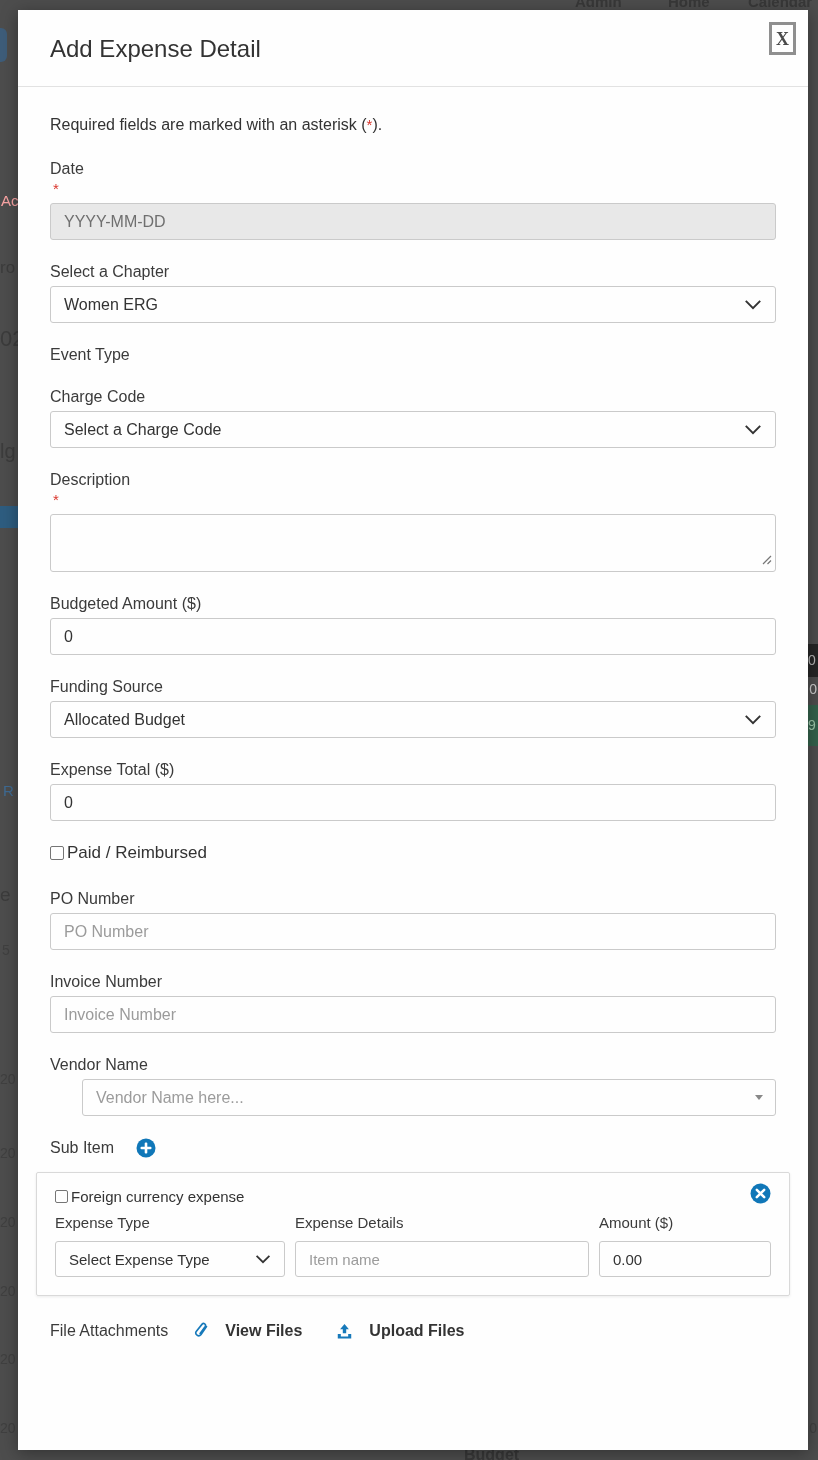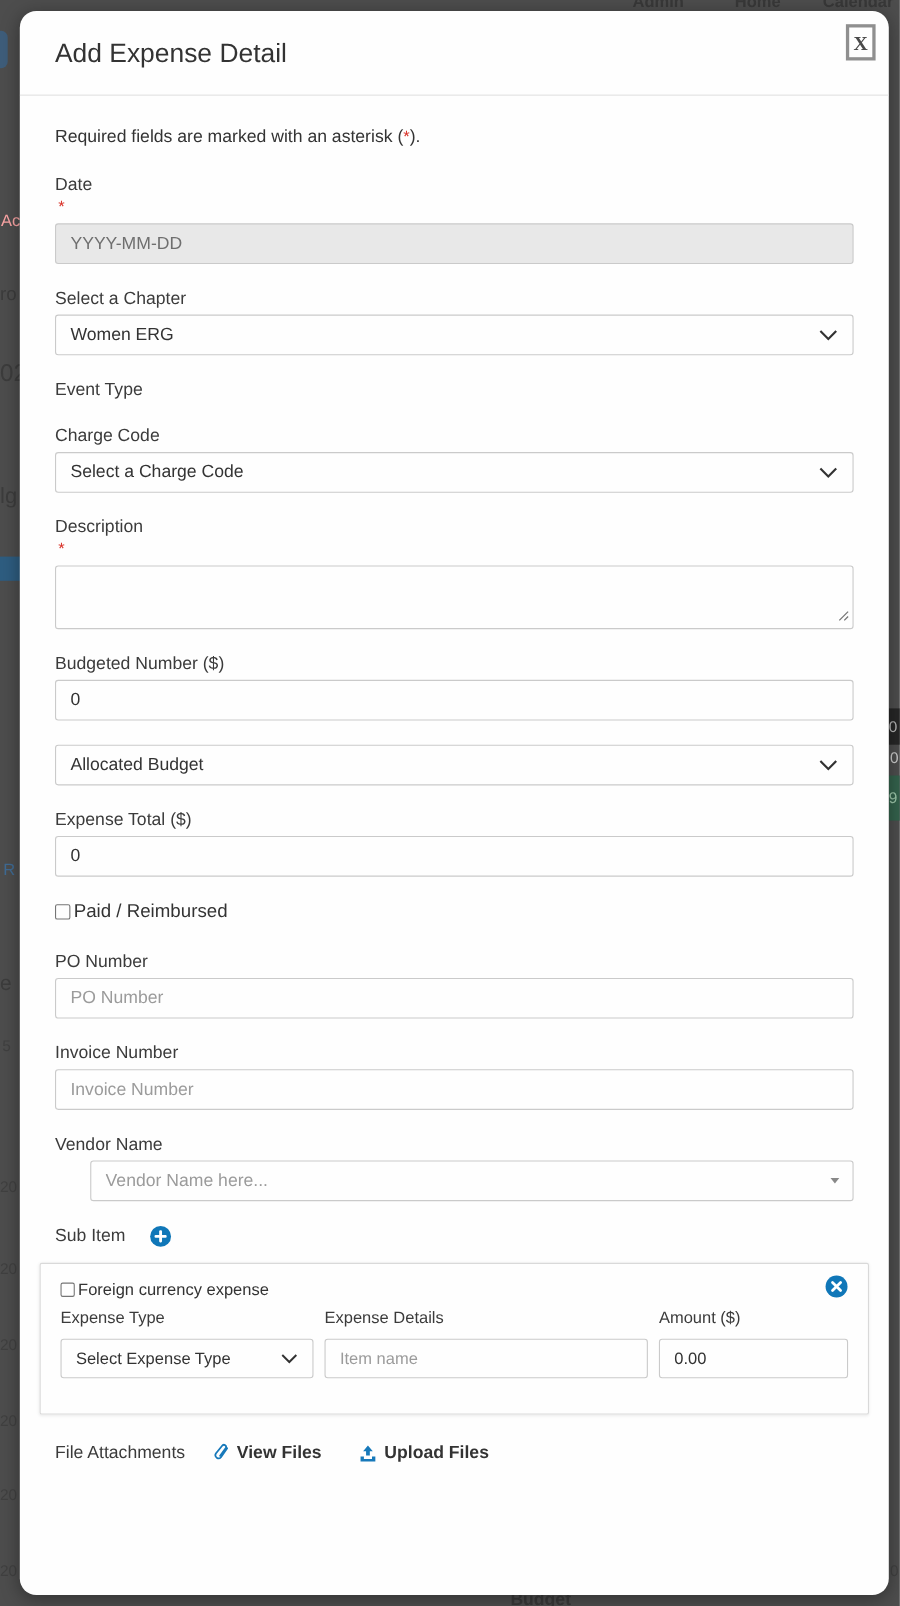--- a/index.html
+++ b/index.html
@@ -9,21 +9,21 @@
     font-family:"Liberation Sans", sans-serif;
   }
   
   .frag { position:absolute; color:#3c3c3c; font-size:15px; white-space:nowrap; }
   .frag.nav { top:-7px; font-weight:600; color:#383838; }
   .frag.bar { overflow:hidden; }
   .logo-sliver { position:absolute; left:0; top:28px; width:7px; height:34px; background:#3e5d7a; border-radius:0 6px 6px 0; }
   
   .modal {
     position:absolute; left:18px; top:10px; width:790px; height:1440px;
-    background:#fefefe; border-radius:15px; overflow:hidden; box-sizing:border-box;
+    background:#fefefe; border-radius:0; overflow:hidden; box-sizing:border-box;
     box-shadow:0 3px 16px rgba(0,0,0,.35);
   }
   .modal-header { position:relative; padding:24px 32px 22px; }
   .modal-title { font-size:24px; color:#333; font-weight:500; line-height:30px; }
   .close-btn {
     position:absolute; right:12px; top:12px; width:21px; height:27px;
     border:3px solid #8f8f8f; display:flex; align-items:center; justify-content:center;
     cursor:pointer; background:#fefefe;
   }
   .close-btn span { font-family:"Liberation Serif", serif; font-weight:700; font-size:18px; color:#4a4a4a; line-height:1; }
@@ -48,34 +48,34 @@
   .ta-wrap .resize { position:absolute; right:4px; bottom:7px; }
   .check-row { display:flex; align-items:center; margin:0 0 26px; font-size:17px; color:#333; }
   .checkbox { appearance:none; -webkit-appearance:none; width:14px; height:14px; border:1px solid #757575;
     border-radius:2px; background:#fefefe; margin:0 3px 0 0; flex:none; cursor:pointer; }
   .vendor-wrap { position:relative;padding-left:32px; }
   .vendor-caret { position:absolute; right:13px; top:16px; width:0; height:0;
     border-left:4px solid transparent; border-right:4px solid transparent; border-top:5px solid #888; }
   .subitem-head { display:flex; align-items:center; gap:22px; margin-bottom:14px; }
   .subitem-head .lbl { font-size:16px; color:#3b3b3b; }
   .icon-btn { display:inline-flex; cursor:pointer; }
-  .sub-card { margin:0 -14px; border:1px solid #d9d9d9; border-radius:2px; padding:10px 18px 32px;
+  .sub-card { margin:0 -14px; border:1px solid #d9d9d9; border-radius:2px; padding:10px 18px 18px;
     box-shadow:0 1px 3px rgba(0,0,0,.08); }
   .sub-top { display:flex; align-items:flex-start; justify-content:space-between; }
   .sub-check { display:flex; align-items:center; font-size:15px; color:#333; margin-top:5px; }
   .sub-check .checkbox { width:13px; height:13px; }
   .sub-cols { display:flex; gap:10px; margin-top:8px; }
   .sub-col .field-label { font-size:15px; margin-bottom:8px; }
   .sub-col1 { width:230px; flex:none; }
   .sub-col2 { flex:1; }
   .sub-col3 { width:172px; flex:none; }
   .sub-col input.control, .sub-col .select { height:36px; font-size:15px; }
   .attach-row { display:flex; align-items:center; margin-top:26px; }
   .attach-label { font-size:16px; color:#3b3b3b; margin-right:26px; }
-  .attach-btn { display:flex; align-items:center; gap:6px; font-size:16px; font-weight:600; color:#333; cursor:pointer; }
+  .attach-btn { display:flex; align-items:center; gap:16px; font-size:16px; font-weight:600; color:#333; cursor:pointer; }
   .attach-btn.view { margin-right:34px; }
   .btn-row { display:flex; justify-content:center; gap:5px; margin-top:36px; }
   .btn { border:none; border-radius:4px; font-size:16px; font-family:inherit; padding:0 24px; height:37px;
     color:#fefefe; cursor:pointer; font-weight:600; }
   .btn.submit { background:#1077b8; }
   .btn.close { background:#767676; }
 </style>
 </head>
 <body>
 
@@ -166,26 +166,29 @@
       <div class="ta-wrap">
         <textarea class="control" style=""></textarea>
         <svg class="resize" width="11" height="11" viewBox="0 0 11 11">
             <path d="M10 2 L2 10 M10 6.5 L6.5 10" stroke="#777" stroke-width="1.2" fill="none"></path>
           </svg>
       </div>
     </div>
 
     <div class="field">
       <div class="field-label">
-          <span>Budgeted Number ($)</span>
+          <span>Budgeted Amount ($)</span>
         </div>
       <input class="control" value="0" style="">
     </div>
 
     <div class="field">
+      <div class="field-label">
+          <span>Funding Source</span>
+        </div>
       <div class="select">
         <span>Allocated Budget</span>
         <svg class="chev" width="18" height="11" viewBox="0 0 20 12">
             <polyline points="2,2 10,10 18,2" fill="none" stroke="#333" stroke-width="2.2"></polyline>
           </svg>
       </div>
     </div>
 
     <div class="field">
       <div class="field-label">

